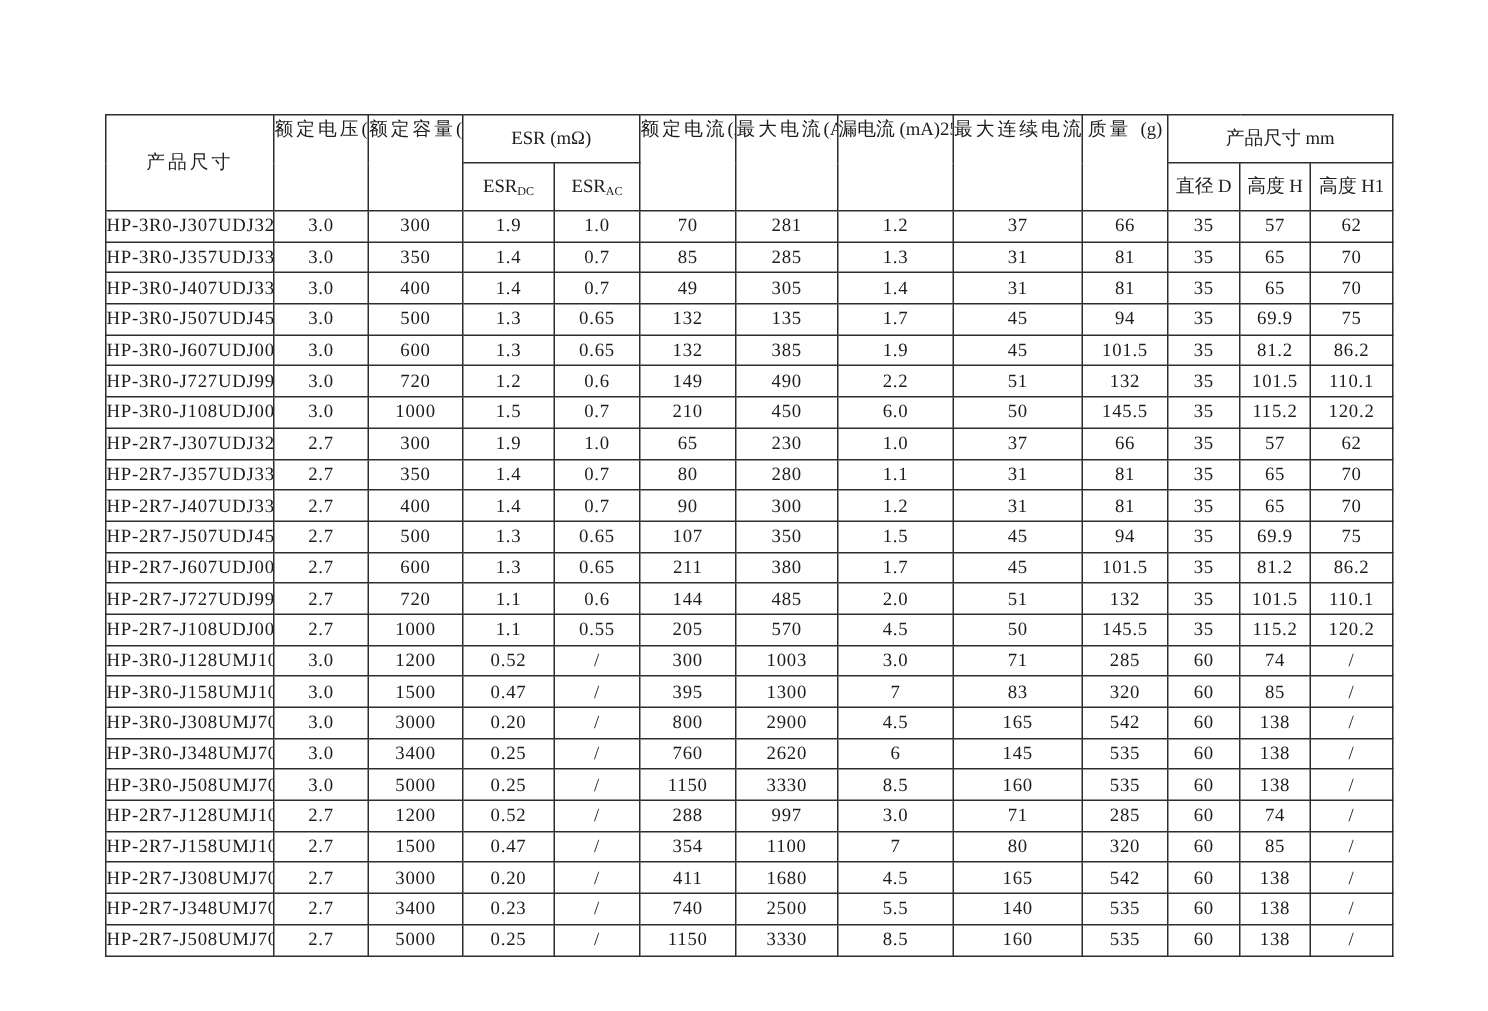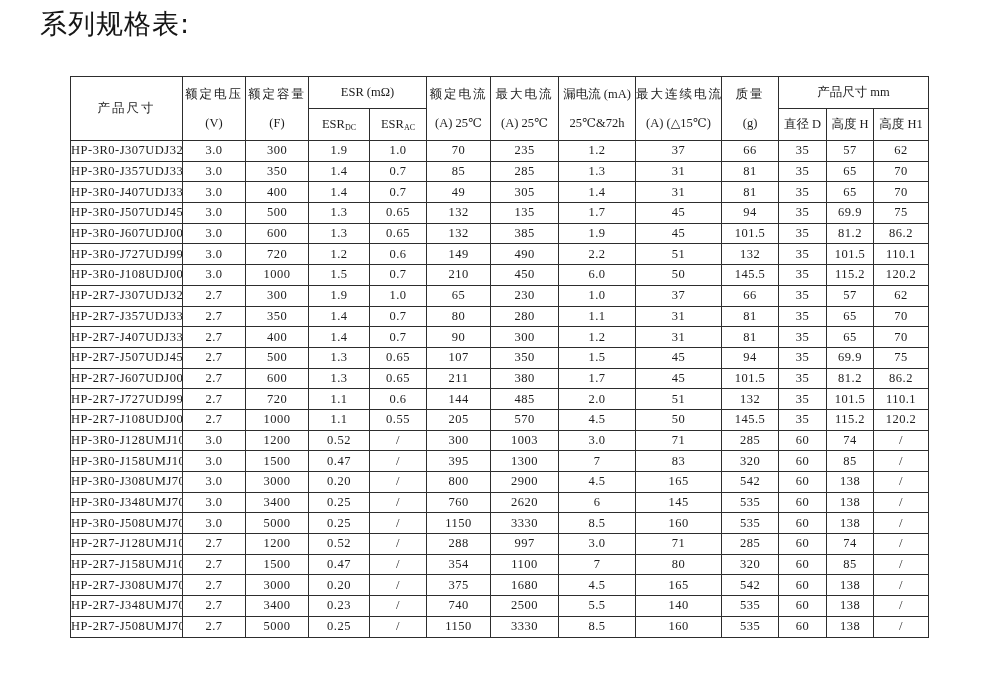--- a/index.html
+++ b/index.html
@@ -46,39 +46,38 @@
     font-size: 12.5px;
     color: #1c1c1c;
     padding: 0;
     overflow: hidden;
     white-space: nowrap;
   }
   table.spec-table thead tr { height: 32px; }
   table.spec-table tbody tr { height: 20.7px; font-family: Liberation Serif, serif; }
   .hdr-stack {
     display: flex;
-    flex-direction: column;
+    flex-direction: row;
     justify-content: space-around;
     height: 58px;
   }
   .hdr-line { line-height: 1; }
   .cjk-spaced { letter-spacing: 2px; }
   sub.esr-sub {
     font-size: 8px;
     vertical-align: -2px;
     letter-spacing: 0;
   }
   td[data-name="table-cell"] { letter-spacing: 0.5px; }
 </style>
 </head>
 <body>
 
 <div class="page" data-name="document-page">
 
-  <div class="page-title" data-name="page-title">系列规格表:</div>
 
   <table class="spec-table" data-name="spec-table">
     <colgroup>
       <col style="width:112px">
       <col style="width:63px">
       <col style="width:63px">
       <col style="width:61px">
       <col style="width:57px">
       <col style="width:64px">
       <col style="width:68px">
@@ -162,21 +161,21 @@
       </tr>
     </thead>
     <tbody data-name="spec-table-body">
         <tr data-name="table-row">
           <td data-name="table-cell">HP-3R0-J307UDJ32</td>
           <td data-name="table-cell">3.0</td>
           <td data-name="table-cell">300</td>
           <td data-name="table-cell">1.9</td>
           <td data-name="table-cell">1.0</td>
           <td data-name="table-cell">70</td>
-          <td data-name="table-cell">235</td>
+          <td data-name="table-cell">281</td>
           <td data-name="table-cell">1.2</td>
           <td data-name="table-cell">37</td>
           <td data-name="table-cell">66</td>
           <td data-name="table-cell">35</td>
           <td data-name="table-cell">57</td>
           <td data-name="table-cell">62</td>
         </tr>
         <tr data-name="table-row">
           <td data-name="table-cell">HP-3R0-J357UDJ33</td>
           <td data-name="table-cell">3.0</td>
@@ -476,21 +475,21 @@
           <td data-name="table-cell">60</td>
           <td data-name="table-cell">85</td>
           <td data-name="table-cell">/</td>
         </tr>
         <tr data-name="table-row">
           <td data-name="table-cell">HP-2R7-J308UMJ70</td>
           <td data-name="table-cell">2.7</td>
           <td data-name="table-cell">3000</td>
           <td data-name="table-cell">0.20</td>
           <td data-name="table-cell">/</td>
-          <td data-name="table-cell">375</td>
+          <td data-name="table-cell">411</td>
           <td data-name="table-cell">1680</td>
           <td data-name="table-cell">4.5</td>
           <td data-name="table-cell">165</td>
           <td data-name="table-cell">542</td>
           <td data-name="table-cell">60</td>
           <td data-name="table-cell">138</td>
           <td data-name="table-cell">/</td>
         </tr>
         <tr data-name="table-row">
           <td data-name="table-cell">HP-2R7-J348UMJ70</td>

